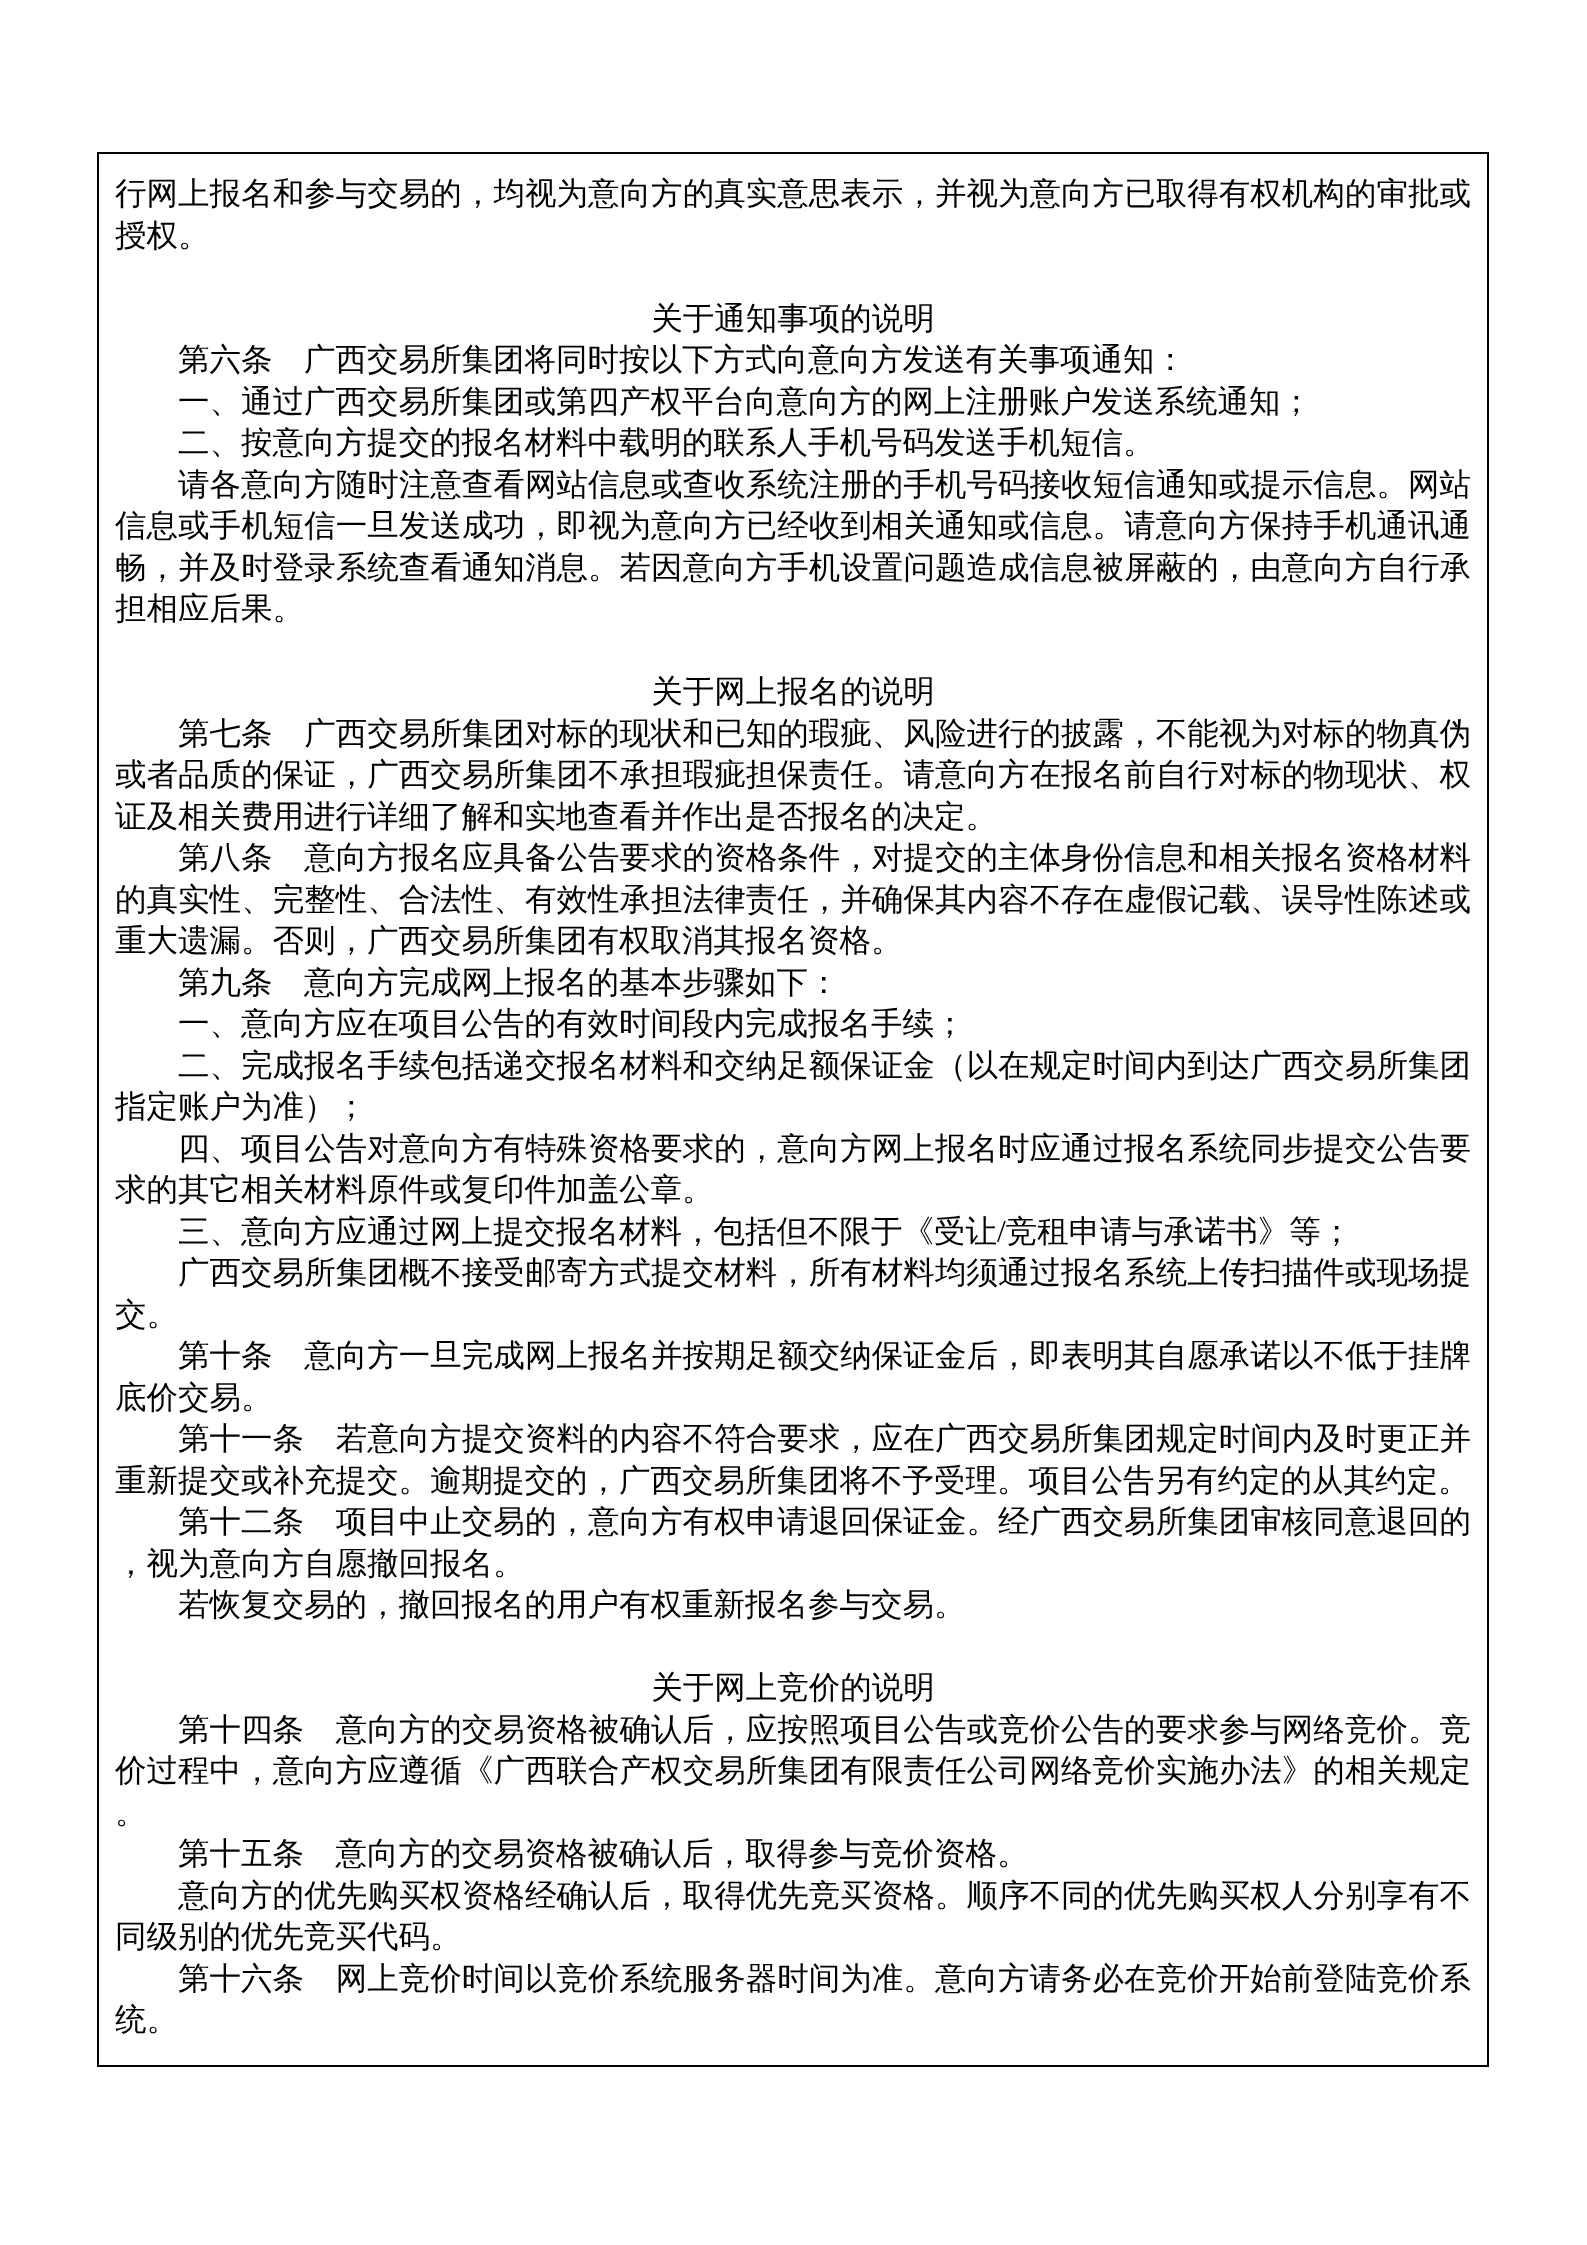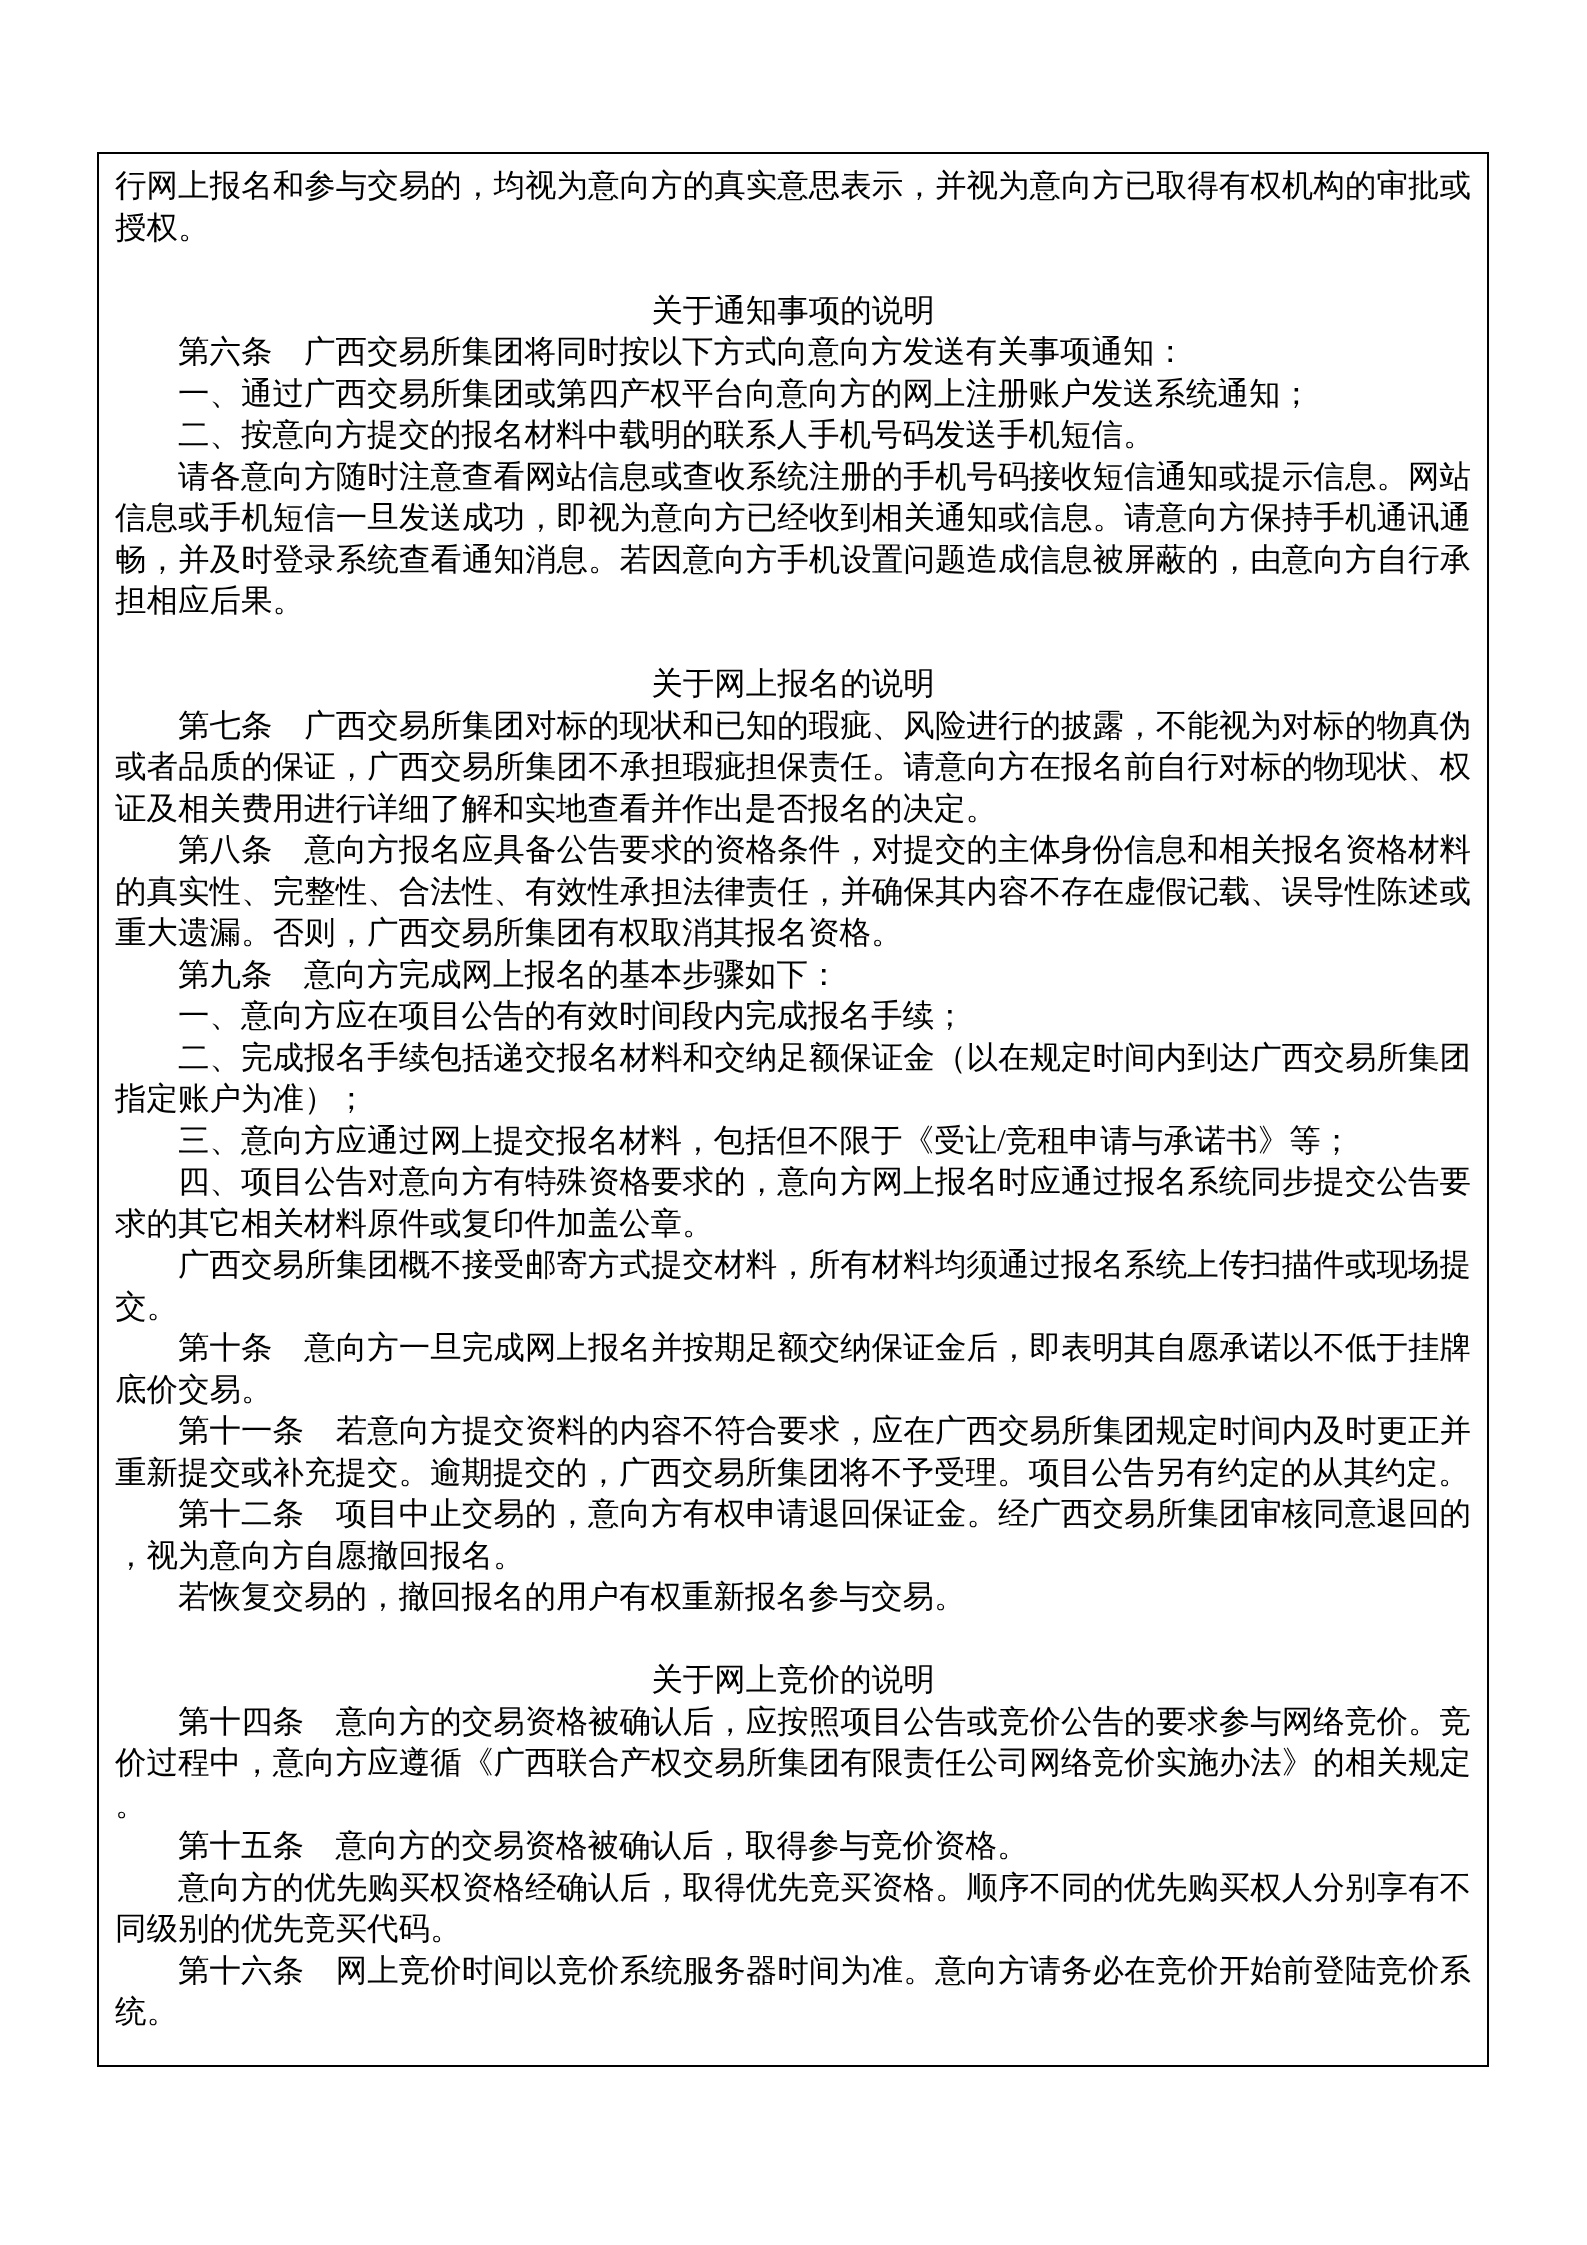--- a/index.html
+++ b/index.html
@@ -17,21 +17,21 @@
     overflow: hidden;
   }
   .doc-box {
     position: absolute;
     left: 97px;
     top: 152px;
     width: 1392px;
     height: 1915px;
     border: 2px solid #000000;
     box-sizing: border-box;
-    padding: 11px 16px 0 16px;
+    padding: 19px 16px 0 16px;
     overflow: hidden;
   }
   .doc-body {
     width: 100%;
   }
   .para {
     font-size: 31.5px;
     line-height: 41.5px;
     margin: 0;
     text-align: justify;
@@ -61,22 +61,22 @@
         <div class="para indent">第六条　广西交易所集团将同时按以下方式向意向方发送有关事项通知：</div>
         <div class="para indent">一、通过广西交易所集团或第四产权平台向意向方的网上注册账户发送系统通知；</div>
         <div class="para indent">二、按意向方提交的报名材料中载明的联系人手机号码发送手机短信。</div>
         <div class="para indent">请各意向方随时注意查看网站信息或查收系统注册的手机号码接收短信通知或提示信息。网站信息或手机短信一旦发送成功，即视为意向方已经收到相关通知或信息。请意向方保持手机通讯通畅，并及时登录系统查看通知消息。若因意向方手机设置问题造成信息被屏蔽的，由意向方自行承担相应后果。</div>
         <div class="heading">关于网上报名的说明</div>
         <div class="para indent">第七条　广西交易所集团对标的现状和已知的瑕疵、风险进行的披露，不能视为对标的物真伪或者品质的保证，广西交易所集团不承担瑕疵担保责任。请意向方在报名前自行对标的物现状、权证及相关费用进行详细了解和实地查看并作出是否报名的决定。</div>
         <div class="para indent">第八条　意向方报名应具备公告要求的资格条件，对提交的主体身份信息和相关报名资格材料的真实性、完整性、合法性、有效性承担法律责任，并确保其内容不存在虚假记载、误导性陈述或重大遗漏。否则，广西交易所集团有权取消其报名资格。</div>
         <div class="para indent">第九条　意向方完成网上报名的基本步骤如下：</div>
         <div class="para indent">一、意向方应在项目公告的有效时间段内完成报名手续；</div>
         <div class="para indent">二、完成报名手续包括递交报名材料和交纳足额保证金（以在规定时间内到达广西交易所集团指定账户为准）；</div>
+        <div class="para indent">四、项目公告对意向方有特殊资格要求的，意向方网上报名时应通过报名系统同步提交公告要求的其它相关材料原件或复印件加盖公章。</div>
         <div class="para indent">三、意向方应通过网上提交报名材料，包括但不限于《受让/竞租申请与承诺书》等；</div>
-        <div class="para indent">四、项目公告对意向方有特殊资格要求的，意向方网上报名时应通过报名系统同步提交公告要求的其它相关材料原件或复印件加盖公章。</div>
         <div class="para indent">广西交易所集团概不接受邮寄方式提交材料，所有材料均须通过报名系统上传扫描件或现场提交。</div>
         <div class="para indent">第十条　意向方一旦完成网上报名并按期足额交纳保证金后，即表明其自愿承诺以不低于挂牌底价交易。</div>
         <div class="para indent">第十一条　若意向方提交资料的内容不符合要求，应在广西交易所集团规定时间内及时更正并重新提交或补充提交。逾期提交的，广西交易所集团将不予受理。项目公告另有约定的从其约定。</div>
         <div class="para indent">第十二条　项目中止交易的，意向方有权申请退回保证金。经广西交易所集团审核同意退回的，视为意向方自愿撤回报名。</div>
         <div class="para indent">若恢复交易的，撤回报名的用户有权重新报名参与交易。</div>
         <div class="heading">关于网上竞价的说明</div>
         <div class="para indent">第十四条　意向方的交易资格被确认后，应按照项目公告或竞价公告的要求参与网络竞价。竞价过程中，意向方应遵循《广西联合产权交易所集团有限责任公司网络竞价实施办法》的相关规定。</div>
         <div class="para indent">第十五条　意向方的交易资格被确认后，取得参与竞价资格。</div>
         <div class="para indent">意向方的优先购买权资格经确认后，取得优先竞买资格。顺序不同的优先购买权人分别享有不同级别的优先竞买代码。</div>
         <div class="para indent">第十六条　网上竞价时间以竞价系统服务器时间为准。意向方请务必在竞价开始前登陆竞价系统。</div>

